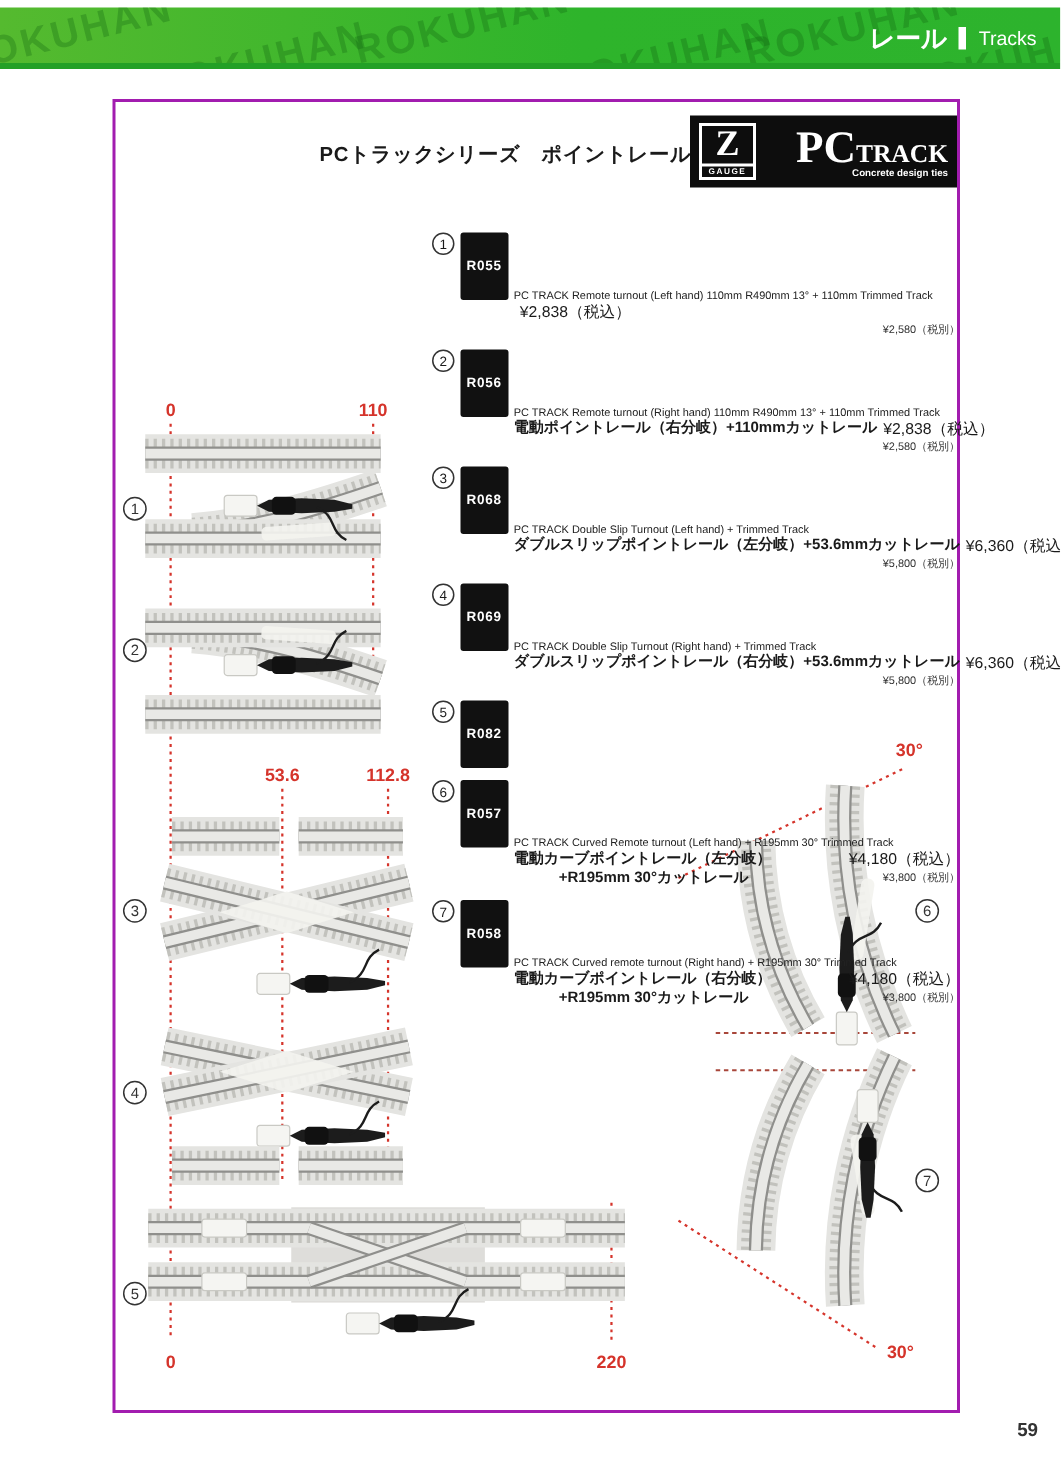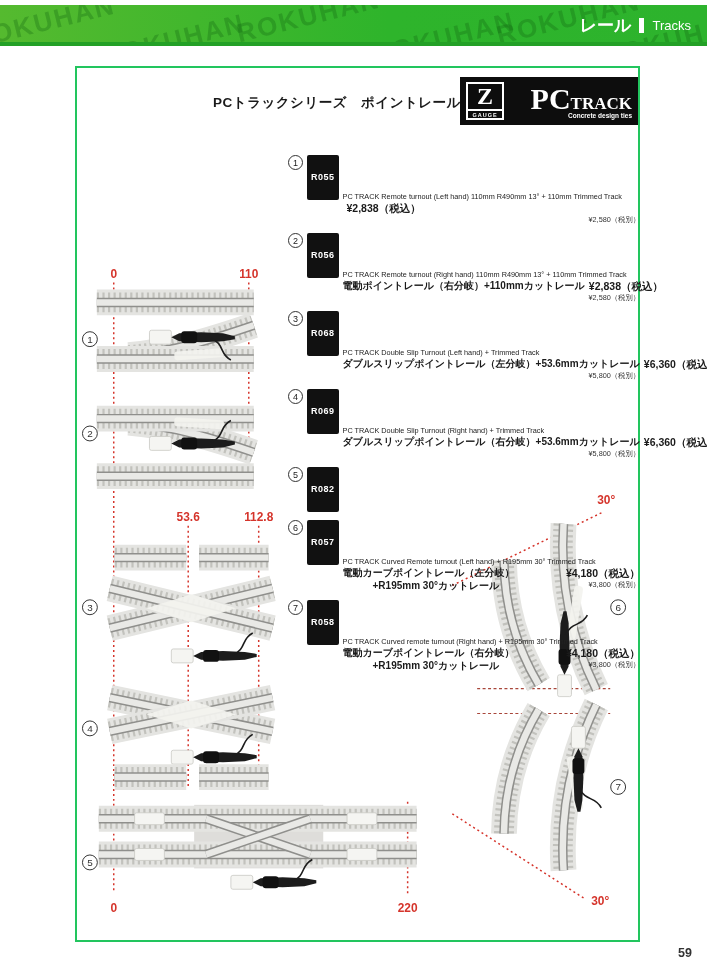--- a/index.html
+++ b/index.html
@@ -12,21 +12,21 @@
           border-bottom:4px solid #23a026;overflow:hidden;}
   .wm{position:absolute;font-weight:bold;font-size:26px;letter-spacing:2px;
       color:rgba(16,98,16,.30);transform:rotate(-14deg);white-space:nowrap;}
   .hdr-right{position:absolute;right:16px;top:9px;display:flex;align-items:center;gap:8px;}
   .hdr-jp{color:#fff;font-weight:bold;font-size:17px;}
   .hdr-sep{width:5px;height:15px;background:#fff;}
   .hdr-en{color:#fff;font-size:13px;}
 
   
   .box{position:absolute;left:75px;top:66px;width:561px;height:872px;
-       border:2px solid #22c55e;background:#fff;}
+       border:2px solid #a21caf;background:#fff;}
   .title{position:absolute;left:120px;top:26px;width:280px;text-align:center;
          font-weight:bold;font-size:13.5px;letter-spacing:.5px;white-space:nowrap;}
 
   
   .logo{position:absolute;left:383px;top:9px;width:178px;height:48px;background:#0d0d0d;
         display:flex;align-items:center;padding:0 6px;box-sizing:border-box;color:#fff;}
   .zbox{width:38px;height:38px;border:2px solid #fff;box-sizing:border-box;text-align:center;
         display:flex;flex-direction:column;}
   .zletter{font-family:"Liberation Serif","DejaVu Serif",serif;font-weight:bold;
            font-size:24px;line-height:25px;}
@@ -41,21 +41,21 @@
   .plist{position:absolute;left:211px;top:84px;width:352px;}
   .prow{display:flex;gap:4px;margin-bottom:5px;align-items:flex-start;}
   .pnumc{width:13px;height:13px;min-width:13px;border:1px solid #333;border-radius:50%;
          font-size:9px;display:flex;align-items:center;justify-content:center;margin-top:3px;}
   .pcode{background:#111;color:#fff;font-weight:bold;font-size:9px;line-height:13px;
          padding:16px 4px;border-radius:2px;margin-top:3px;letter-spacing:.5px;}
   .pbody{flex:1;min-width:0;}
   .pen{font-size:7.3px;color:#222;white-space:nowrap;line-height:9px;margin-top:40px;}
   .pjprow{display:flex;align-items:flex-start;}
   .pjp{font-weight:bold;font-size:10px;white-space:nowrap;flex:1;line-height:14px;}
-  .pprice{font-weight:bold;font-size:10.5px;white-space:nowrap;margin-left:4px;line-height:14px;}
+  .pprice{font-weight:normal;font-size:10.5px;white-space:nowrap;margin-left:4px;line-height:14px;}
   .pnoterow{display:flex;align-items:flex-start;}
   .pjp2{font-weight:bold;font-size:10px;flex:1;text-align:left;padding-left:30px;
         white-space:nowrap;line-height:12px;}
   .pjp2:empty{line-height:0;}
   .pnote{font-size:7.3px;color:#333;text-align:right;margin-left:auto;line-height:10px;}
 
   
   .diag{position:absolute;left:0;top:0;}
   .rb{stroke:#e4e4e1;stroke-width:26;fill:none;}
   .tie{stroke:#c2c2bd;stroke-width:20;fill:none;stroke-dasharray:2.2 3.4;}

